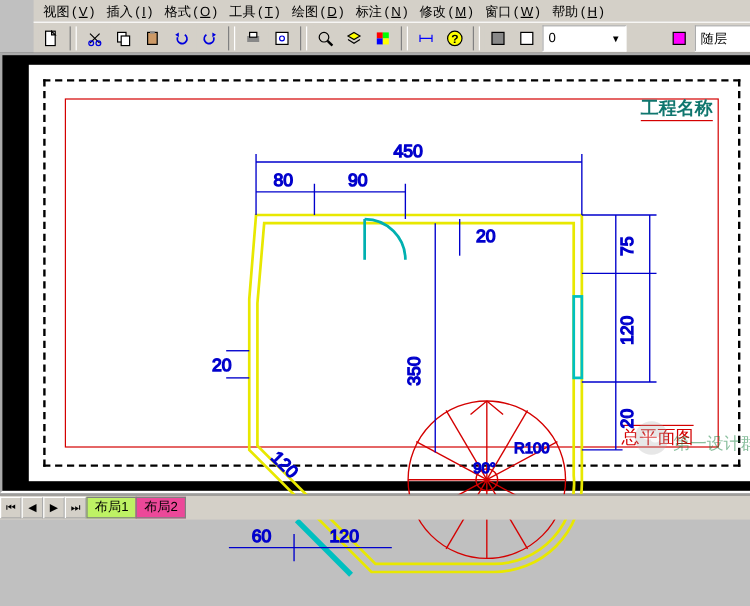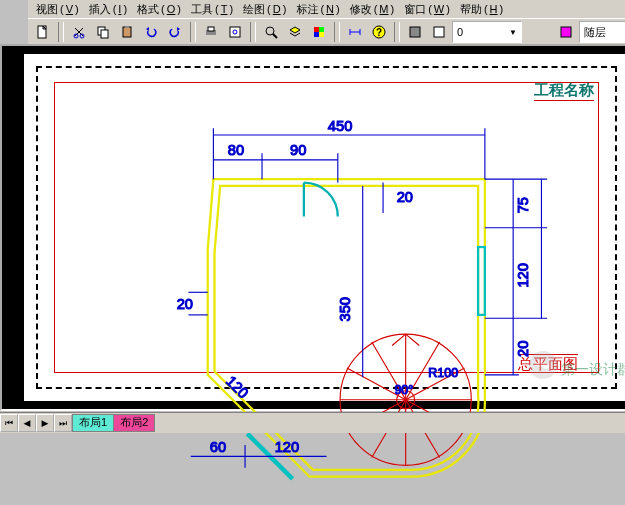--- a/index.html
+++ b/index.html
@@ -15,21 +15,21 @@
   .toolbar .combo .arrow{font-size:8px;color:#000;}
   .canvas-area{position:absolute;top:44px;left:0;right:0;bottom:22px;background:#000;border:2px inset #fff;}
   .paper{position:absolute;top:8px;left:22px;right:22px;bottom:8px;background:#fff;box-shadow:3px 3px 4px rgba(0,0,0,0.5);}
   .dashed-frame{position:absolute;top:12px;left:12px;right:12px;bottom:12px;border:2px dashed #000;}
   .red-frame{position:absolute;top:28px;left:30px;right:30px;bottom:28px;border:1px solid #d40000;}
   .title-right{position:absolute;top:-2px;right:4px;color:#0f766e;font-size:15px;font-weight:bold;border-bottom:1px solid #d40000;}
   .bottom-right{position:absolute;bottom:-2px;right:20px;color:#d40000;font-size:15px;font-weight:normal;border-top:1px solid #d40000;}
   .drawing{position:absolute;top:0;left:0;right:0;bottom:0;}
   .bottom-tabs{position:absolute;left:0;right:0;bottom:0;height:20px;background:#d4d0c8;border-top:1px solid #808080;display:flex;align-items:center;font-size:11px;}
   .bottom-tabs .tabbtn{height:16px;padding:0 6px;border:1px solid #808080;background:#ec4899;margin-right:-1px;}
-  .bottom-tabs .tabbtn.active{background:#5eead4;}
+  .bottom-tabs .tabbtn.active{background:#bef264;}
   .bottom-tabs .nav{display:flex;}
   .bottom-tabs .nav .nbtn{width:16px;height:16px;border:1px outset #fff;display:flex;align-items:center;justify-content:center;font-size:9px;}
   .watermark{position:absolute;right:20px;bottom:30px;opacity:0.5;color:#15803d;font-size:14px;display:flex;align-items:flex-end;gap:4px;}
   .wechat-icon{width:28px;height:28px;border-radius:50%;background:#b0b0b0;display:flex;align-items:center;justify-content:center;opacity:0.6;}
 </style>
 </head>
 <body>
 
 <div class="app">
 

